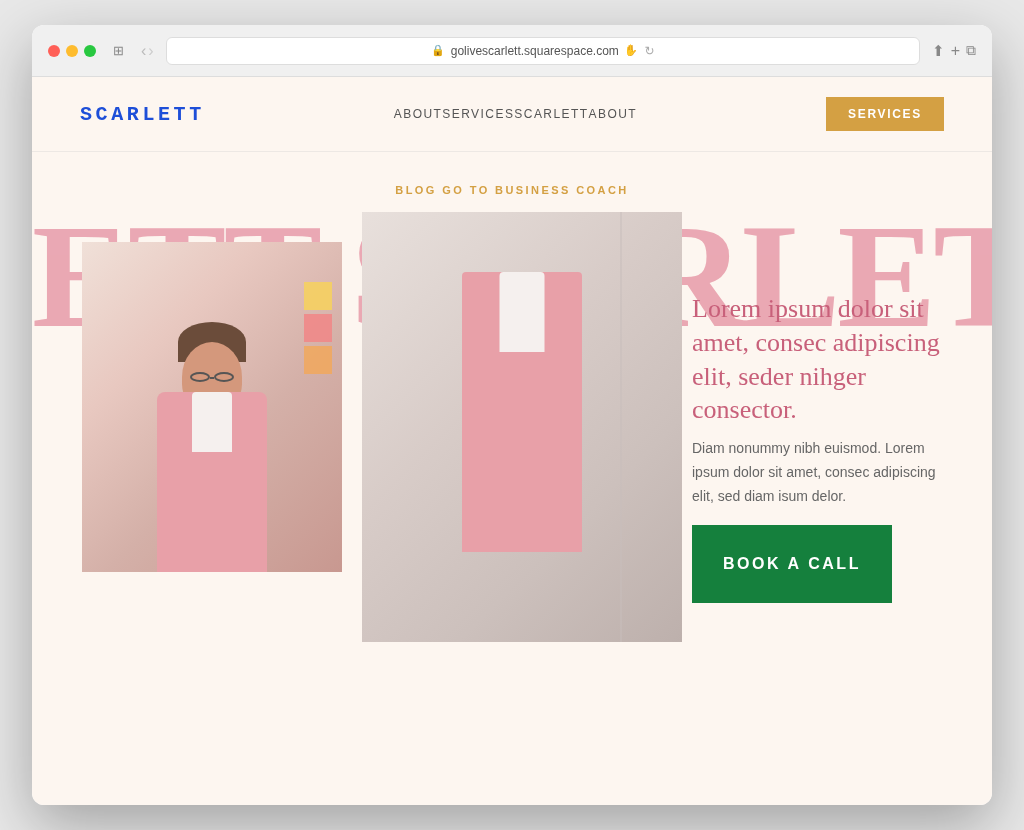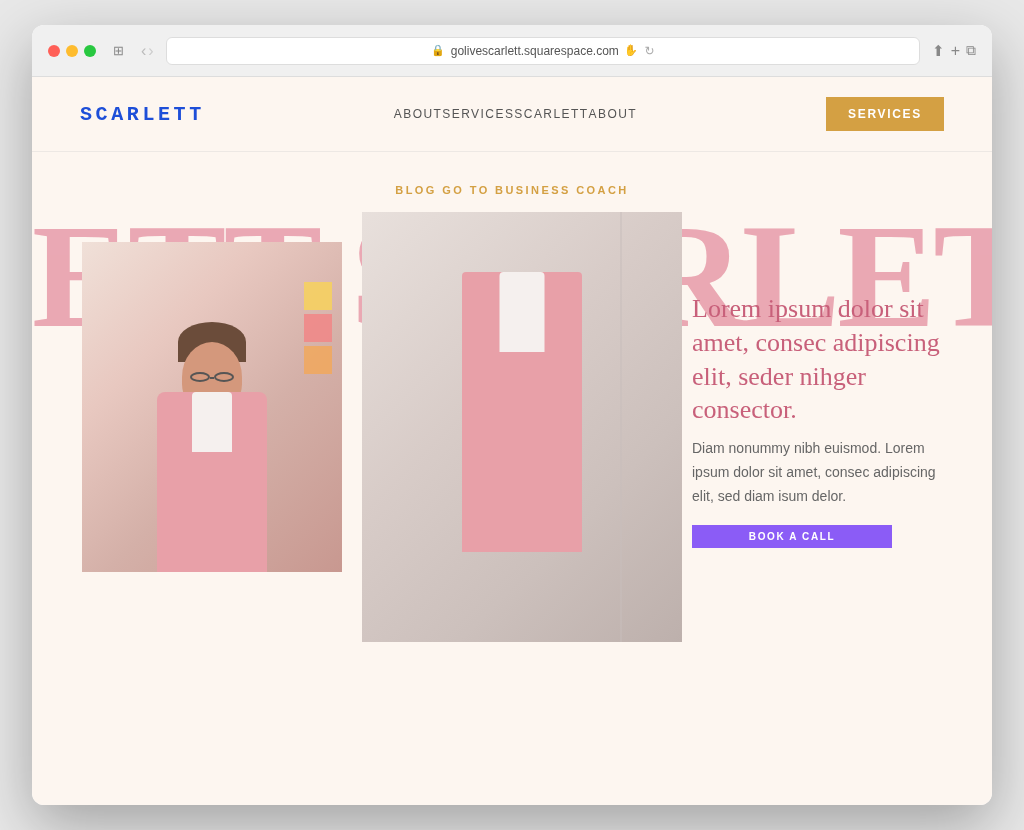--- a/index.html
+++ b/index.html
@@ -229,24 +229,24 @@
     }
 
     .text-area p {
       font-size: 14px;
       color: #666;
       line-height: 1.7;
       margin-bottom: 16px;
     }
 
     .book-btn {
-      background: #8b5cf6;
+      background: #15803d;
       color: #fff;
-      padding: 6px 24px;
-      font-size: 10px;
+      padding: 30px 24px;
+      font-size: 16px;
       letter-spacing: 0.16em;
       font-weight: 600;
       border: none;
       cursor: pointer;
       display: block;
       width: 200px;
       text-align: center;
     }
 
     

